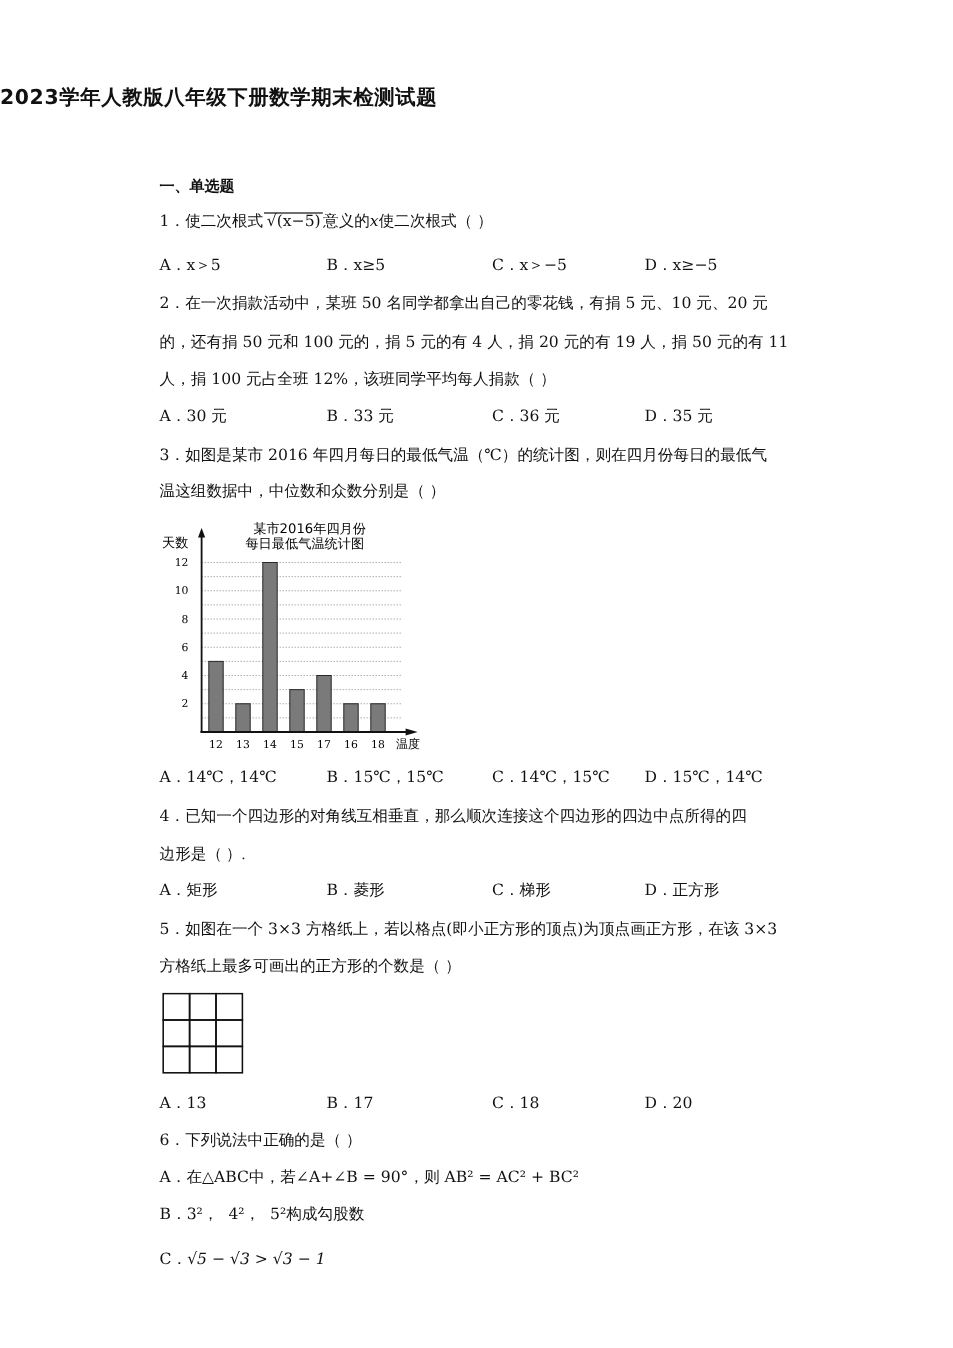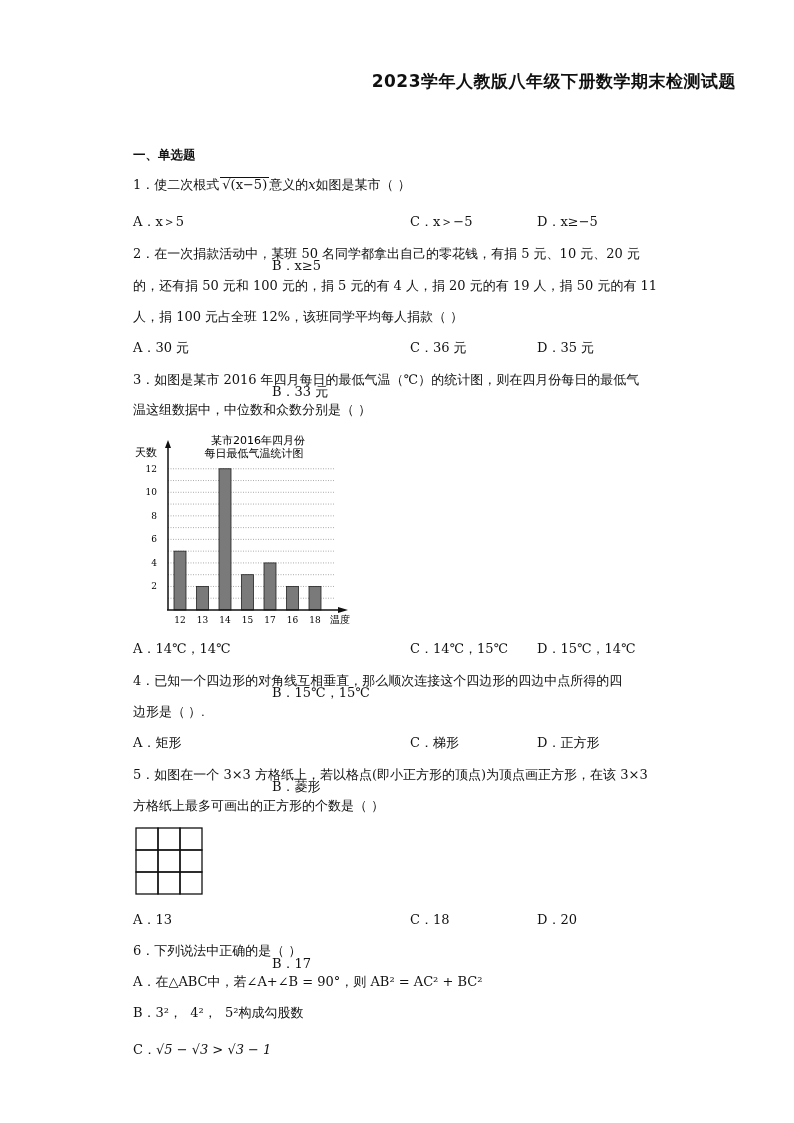--- a/index.html
+++ b/index.html
@@ -1,42 +1,42 @@
 <!DOCTYPE html>
 <html><head>
 <meta charset="utf-8">
 <style>
   html, body { margin: 0; padding: 0; background: #ffffff; }
   body { width: 794px; height: 1123px; position: relative; overflow: hidden;
          font-family: "DejaVu Serif", "Liberation Serif", serif; color: #111; }
-  .title { position: absolute; top: 70px; left: 0; width: 700px; text-align: right;
-           font-family: "DejaVu Sans", sans-serif; font-weight: bold; font-size: 17px; letter-spacing: 0.5px; padding-left: 36px; }
+  .title { position: absolute; top: 70px; left: 0; width: 700px; text-align: left;
+           font-family: "DejaVu Sans", sans-serif; font-weight: bold; font-size: 17px; letter-spacing: 0.5px; }
   .line { position: absolute; left: 133px; font-size: 13px; white-space: nowrap; line-height: 18px; }
   .section { font-family: "DejaVu Sans", sans-serif; font-weight: bold; font-size: 12.5px; }
   .opts { position: absolute; left: 133px; font-size: 13px; white-space: nowrap; line-height: 18px; width: 560px; }
   .opt { position: absolute; top: 0; }
   .opt:nth-child(1) { left: 0; }
-  .opt:nth-child(2) { left: 139px; margin-top: 44px; }
+  .opt:nth-child(2) { left: 139px; }
   .opt:nth-child(3) { left: 277px; }
   .opt:nth-child(4) { left: 404px; }
   .math { font-style: italic; font-family: "DejaVu Serif", serif; }
   .sqrt { display: inline-block; border-top: 1px solid #111; padding: 0 2px; margin-left: 1px; line-height: 14px; }
   .rad { font-style: normal; margin-top: 28px; }
   #chart { position: absolute; left: 130px; top: 432px; }
   #grid3 { position: absolute; left: 135px; top: 827px; }
 </style>
 </head>
 <body>
 
 <div class="title">2023学年人教版八年级下册数学期末检测试题</div>
 
 <div class="line section" style="top:146px;">一、单选题</div>
 
 <div class="line" style="top:176px;">
-  <span>1．使二次根式</span><span class="sqrt">√<span class="rad math">(x−5)</span></span><span>意义的</span><span class="math">x</span><span>如图是某市（    ）</span>
+  <span>1．使二次根式</span><span class="sqrt">√<span class="rad math">(x−5)</span></span><span>意义的</span><span class="math">x</span><span>使二次根式（    ）</span>
 </div>
 <div class="opts" style="top:213px;">
   <span class="opt">A．x＞5</span>
   <span class="opt">B．x≥5</span>
   <span class="opt">C．x＞−5</span>
   <span class="opt">D．x≥−5</span>
 </div>
 
 <div class="line" style="top:245px;">2．在一次捐款活动中，某班 50 名同学都拿出自己的零花钱，有捐 5 元、10 元、20 元</div>
 <div class="line" style="top:277px;">的，还有捐 50 元和 100 元的，捐 5 元的有 4 人，捐 20 元的有 19 人，捐 50 元的有 11</div>

